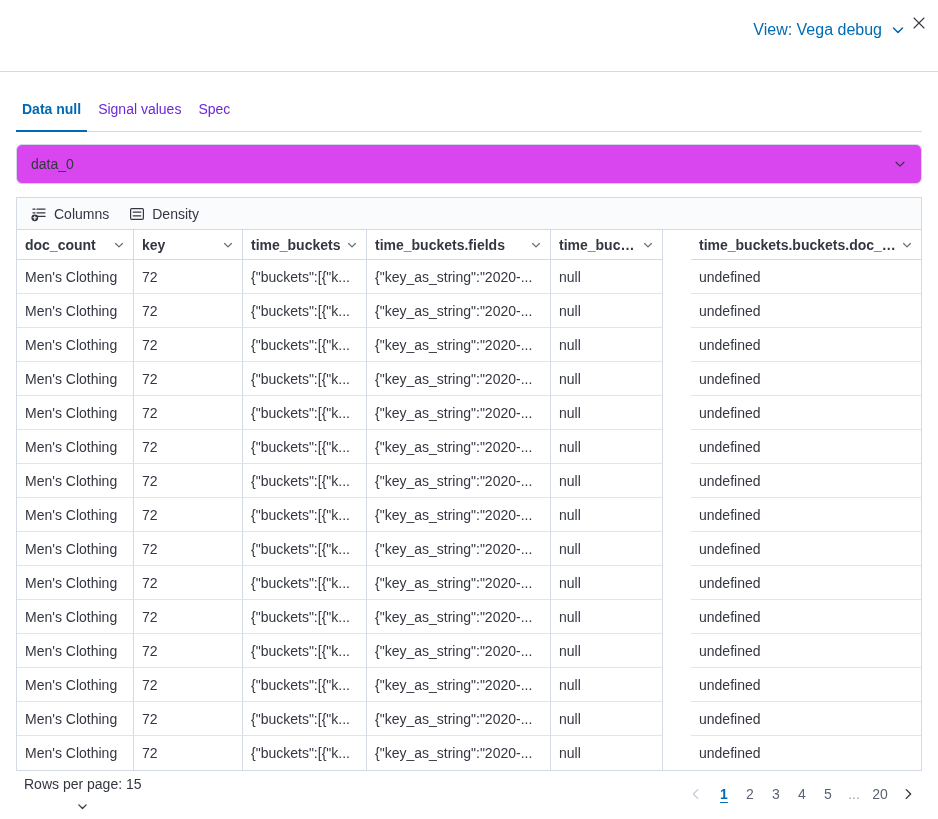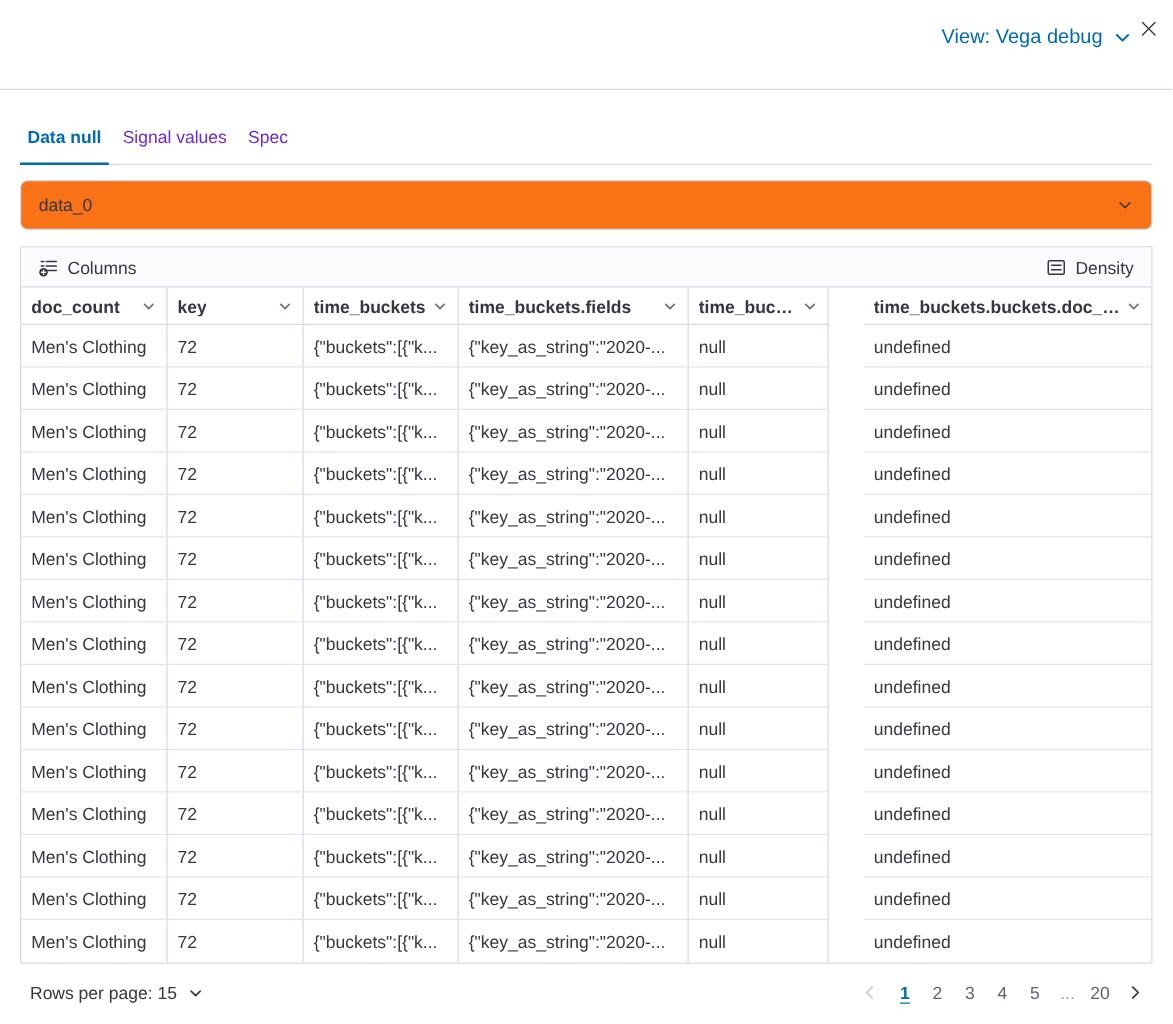--- a/index.html
+++ b/index.html
@@ -73,21 +73,21 @@
     border-bottom-color: #006BB4;
     font-weight: 600;
   }
 
   .dataset-select {
     margin-top: 12px;
     height: 40px;
     width: 100%;
     border: 1px solid #D3DAE6;
     border-radius: 6px;
-    background: #f97316;
+    background: #d946ef;
     display: flex;
     align-items: center;
     justify-content: space-between;
     padding: 0 14px;
     font-size: 14px;
     color: #343741;
     font-family: inherit;
     cursor: pointer;
   }
   .dataset-select .chev { color: #343741; }
@@ -97,21 +97,20 @@
     margin-top: 13px;
     border: 1px solid #D3DAE6;
   }
   .grid-controls {
     display: flex;
     align-items: center;
     height: 32px;
     background: #fafbfd;
     border-bottom: 1px solid #D3DAE6;
     padding: 0 4px;
-    justify-content: space-between;
   }
   .ctrl-btn {
     display: flex;
     align-items: center;
     gap: 7px;
     padding: 0 10px;
     height: 100%;
     background: none;
     border: none;
     font-size: 14px;
@@ -158,20 +157,21 @@
     display: flex;
     align-items: center;
     gap: 8px;
     background: none;
     border: none;
     font-size: 14px;
     color: #343741;
     font-family: inherit;
     padding: 0 8px;
     cursor: pointer;
+    flex-direction: column;
   }
   .pagination { display: flex; align-items: center; gap: 2px; }
   .page-btn {
     min-width: 24px;
     height: 24px;
     display: flex;
     align-items: center;
     justify-content: center;
     background: none;
     border: none;

